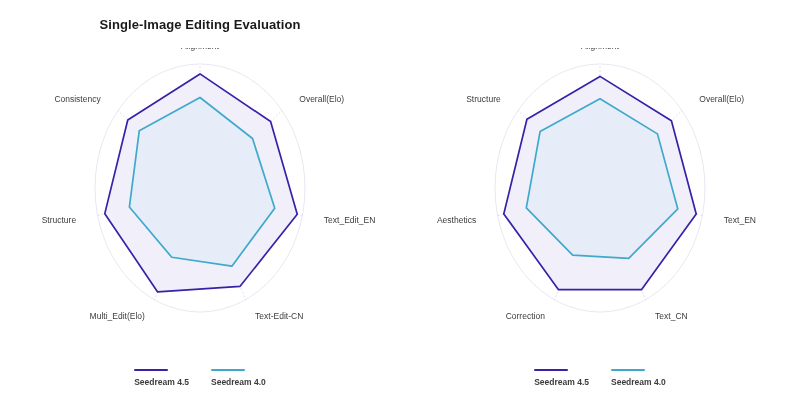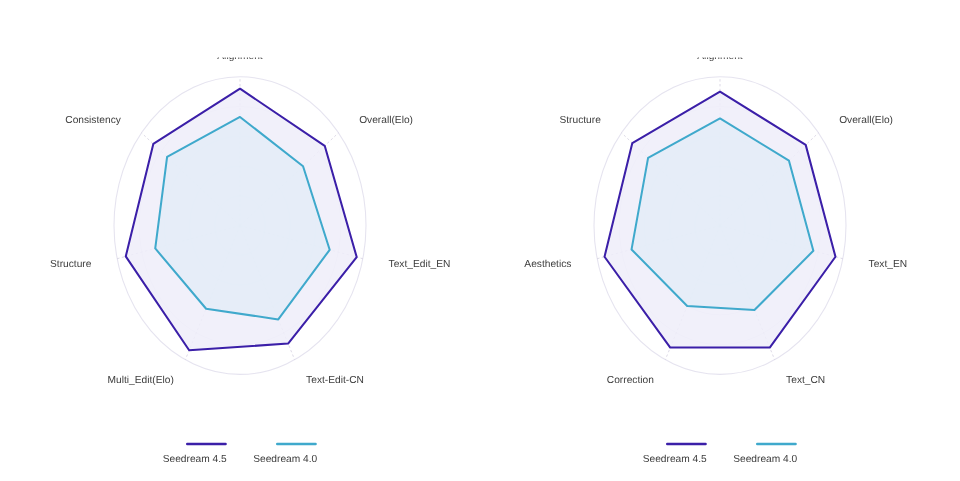--- a/index.html
+++ b/index.html
@@ -56,40 +56,42 @@
     left: 0;
     width: 100%;
     display: flex;
     flex-direction: row;
     justify-content: center;
     gap: 22px;
   }
   .legend-item {
     display: flex;
     flex-direction: column;
-    align-items: flex-end;
+    align-items: flex-start;
     gap: 6px;
+    font-weight: bold;
   }
   .legend-swatch {
     width: 34px;
     height: 2.5px;
     border-radius: 1px;
   }
   .legend-label {
     font-size: 8.5px;
     color: #3c3c3c;
     white-space: nowrap;
   }
 </style>
 </head>
 <body>
 
 <div class="board">
 
   <div class="panel">
+    <div class="panel-title">Single-Image Editing Evaluation</div>
     <div class="plot" id="plot-left">
         <svg width="400" height="280" viewBox="0 0 400 280">
           <g>
             <ellipse cx="200" cy="140" rx="21" ry="24.8" fill="none" stroke="#E4E2EE" stroke-width="0.7" opacity="0.75"></ellipse>
             <ellipse cx="200" cy="140" rx="42" ry="49.6" fill="none" stroke="#E4E2EE" stroke-width="0.7" opacity="0.75"></ellipse>
             <ellipse cx="200" cy="140" rx="63" ry="74.39999999999999" fill="none" stroke="#E4E2EE" stroke-width="0.7" opacity="0.75"></ellipse>
             <ellipse cx="200" cy="140" rx="84" ry="99.2" fill="none" stroke="#E4E2EE" stroke-width="0.7" opacity="0.75"></ellipse>
             <ellipse cx="200" cy="140" rx="105" ry="124" fill="none" stroke="#E4E2EE" stroke-width="0.9" opacity="0.95"></ellipse>
           </g>
           <g>

